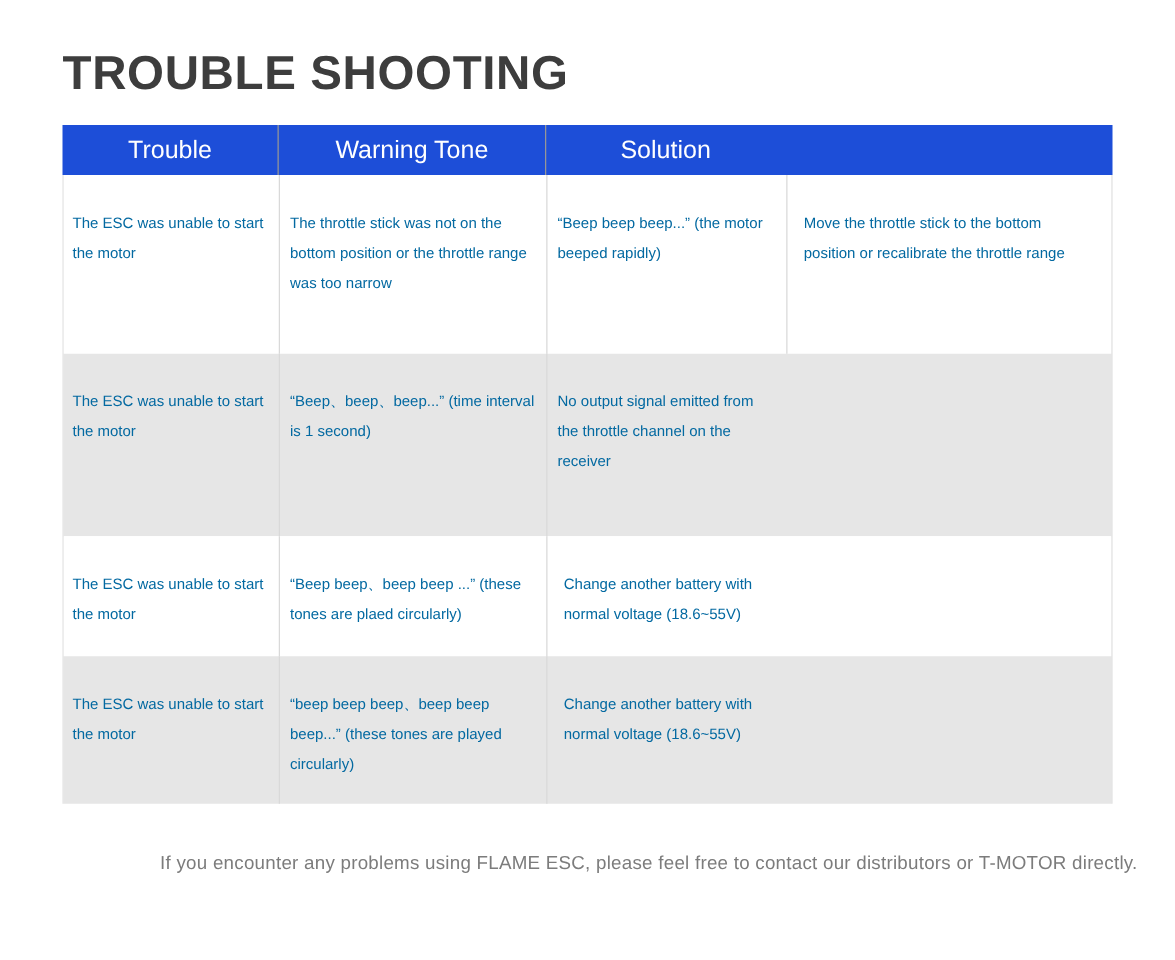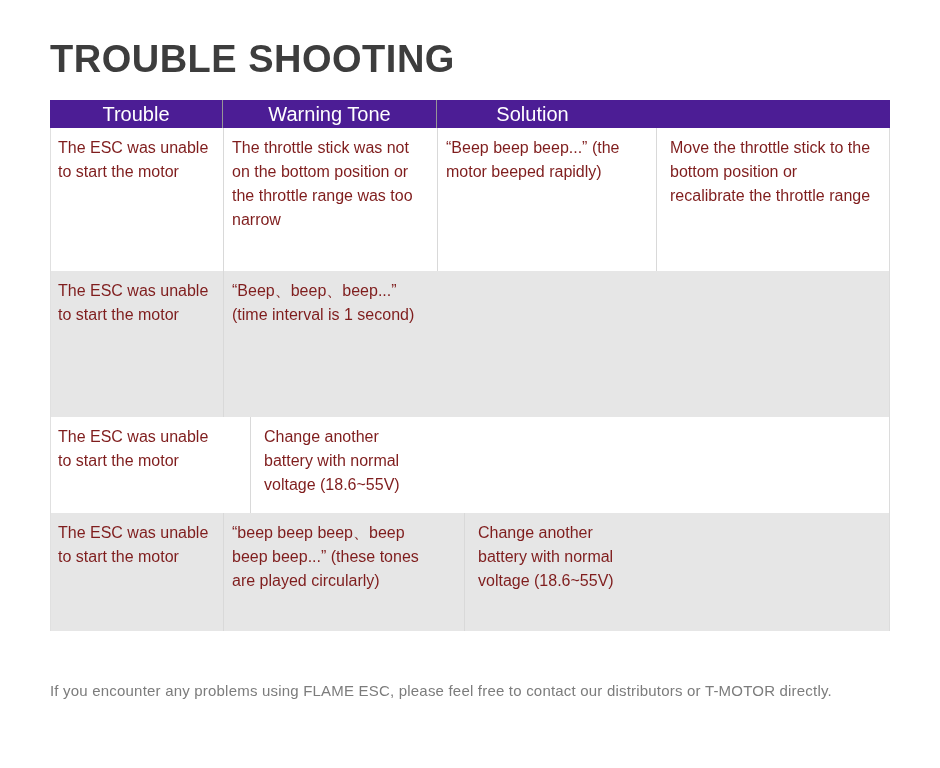--- a/index.html
+++ b/index.html
@@ -25,61 +25,62 @@
     left: 50px;
     top: 100px;
     width: 840px;
   }
   .t-row {
     display: grid;
     grid-template-columns: 172px 214px 192px 1fr;
     width: 100%;
   }
   .t-head {
-    background: #4c1d95;
-    height: 28px;
+    background: #1d4ed8;
+    height: 40px;
   }
   .t-head .t-cell {
     color: #ffffff;
     font-size: 20px;
     font-weight: 400;
     display: flex;
     align-items: center;
     justify-content: center;
     border-left: 1px solid #969696;
     padding: 0;
   }
   .t-head .t-cell:first-child { border-left: none; }
   .t-body {
     border-left: 1px solid #e0e0e0;
     border-right: 1px solid #dcdcdc;
   }
   .t-row.body-row { background: #ffffff; }
   .t-row.body-row.alt { background: #e6e6e6; }
   .t-cell {
-    font-size: 16px;
+    font-size: 12px;
     line-height: 24px;
-    color: #7f1d1d;
-    padding: 8px 8px 8px 8px;
+    color: #0369a1;
+    padding: 26px 8px 8px 8px;
     border-left: 1px solid #d9d9d9;
   }
   .body-row .t-cell:first-child { border-left: none; padding-left: 7px; }
-  .body-row .t-cell.c-solution { padding-left: 13px; padding-right: 14px; margin-left: 27px; }
+  .body-row .t-cell.c-solution { padding-left: 13px; padding-right: 14px; }
   .row-1 { min-height: 143px; }
   .row-2 { min-height: 146px; }
   .row-3 { min-height: 96px; }
   .row-4 { min-height: 118px; }
   .footer-note {
     position: absolute;
     left: 50px;
     top: 682px;
     width: 860px;
     font-size: 15px;
     letter-spacing: 0.2px;
     color: #7c7c7c;
+    text-align: right;
   }
 </style>
 </head>
 <body>
 
 <h1 class="page-title">TROUBLE SHOOTING</h1>
 
 <div class="ts-table">
 
   <div class="t-row t-head">
@@ -93,24 +94,26 @@
     <div class="t-row body-row row-1">
       <div class="t-cell c-trouble">The ESC was unable to start the motor</div>
       <div class="t-cell c-cause">The throttle stick was not on the bottom position or  the throttle range was too narrow</div>
       <div class="t-cell c-warning">“Beep beep beep...” (the motor beeped rapidly)</div>
       <div class="t-cell c-solution">Move the throttle stick to the bottom position or recalibrate the throttle range</div>
     </div>
 
     <div class="t-row body-row alt row-2">
       <div class="t-cell c-trouble">The ESC was unable to start the motor</div>
       <div class="t-cell c-warning">“Beep、beep、beep...” (time interval is 1 second)</div>
+      <div class="t-cell c-cause">No output signal emitted  from the throttle channel on the receiver</div>
     </div>
 
     <div class="t-row body-row row-3">
       <div class="t-cell c-trouble">The ESC was unable to start the motor</div>
+      <div class="t-cell c-warning">“Beep beep、beep beep ...” (these tones are plaed circularly)</div>
       <div class="t-cell c-solution">Change another battery with normal voltage (18.6~55V)</div>
     </div>
 
     <div class="t-row body-row alt row-4">
       <div class="t-cell c-trouble">The ESC was unable to start the motor</div>
       <div class="t-cell c-warning">“beep beep beep、beep beep beep...” (these tones are played circularly)</div>
       <div class="t-cell c-solution">Change another battery with normal voltage (18.6~55V)</div>
     </div>
 
   </div>

